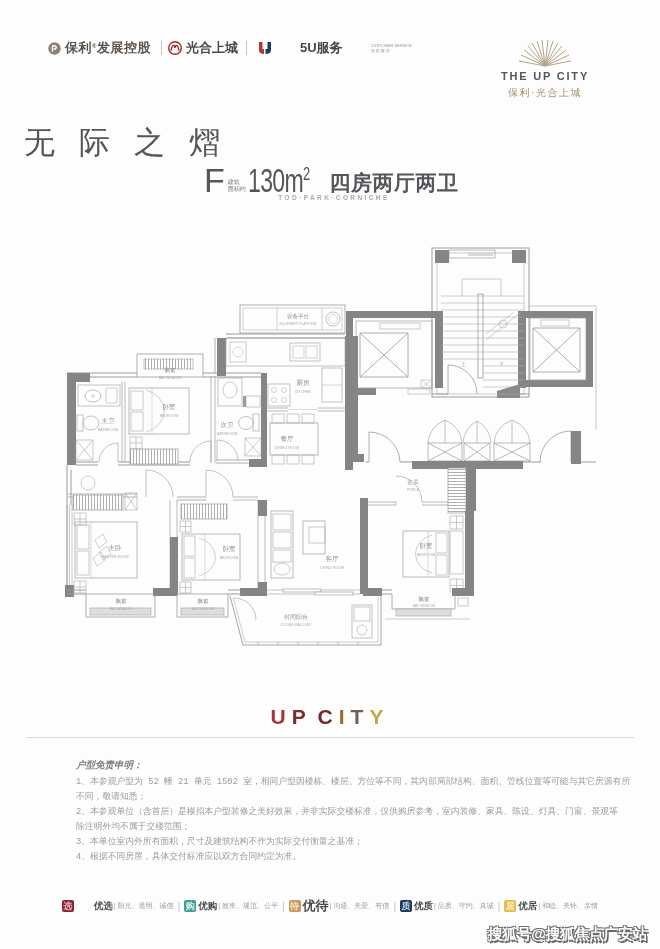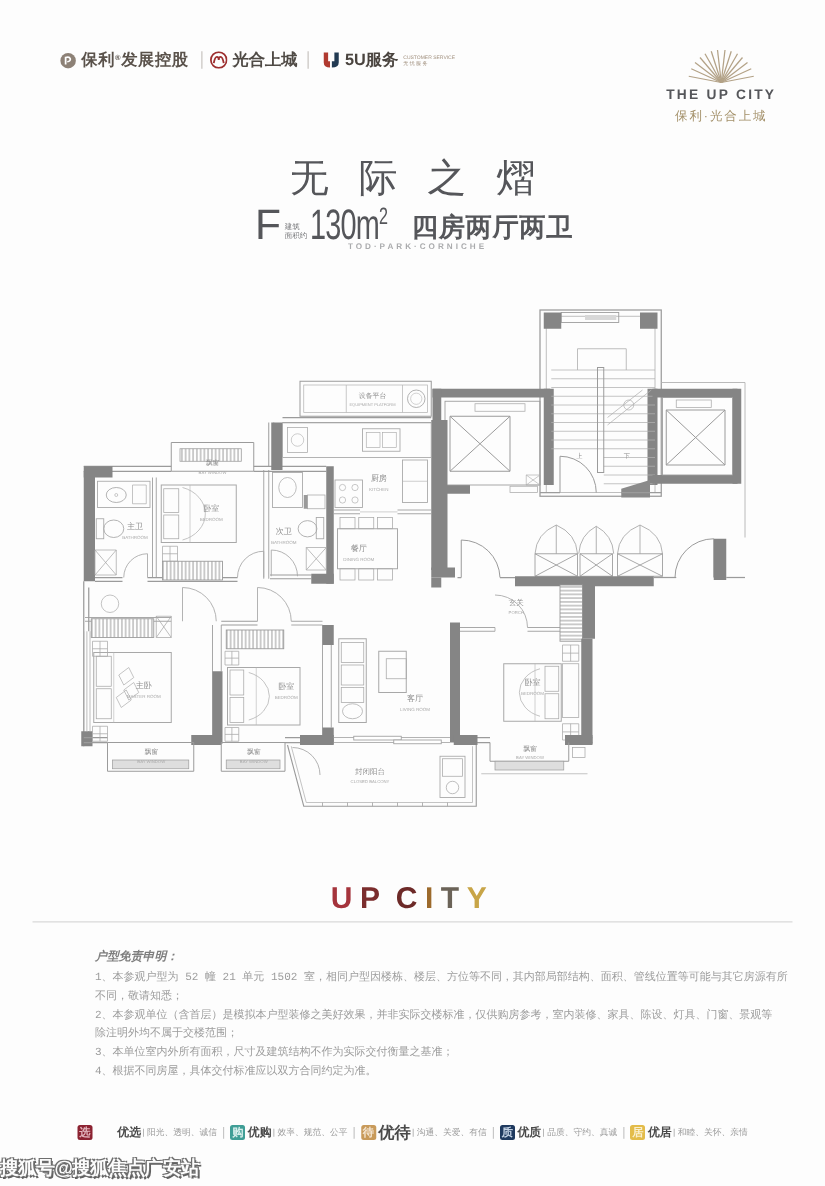--- a/index.html
+++ b/index.html
@@ -26,33 +26,33 @@
   <svg width="14" height="14" viewBox="0 0 14 14" style="margin-right:4px;">
       <circle cx="7" cy="7" r="6.3" fill="none" stroke="#9d2f2f" stroke-width="1.4"></circle>
       <path d="M3 9.5 Q4 4.5 5.5 4.5 Q7 4.5 7 7 Q7 4.5 8.5 4.5 Q10 4.5 11 9.5" stroke="#9d2f2f" stroke-width="1.5" fill="none"></path>
     </svg>
 
   <span style="font-size:13px;color:#4f4a45;font-weight:bold;letter-spacing:0;">光合上城</span>
 </div>
 
 <div class="abs" style="left:246px;top:41px;width:1px;height:14px;background:#c9c5c1;"></div>
 
-<div class="abs" style="left:257px;top:37px;height:22px;display:flex;align-items:center;">
+<div class="abs" style="left:257px;top:37px;height:22px;display:flex;align-items:center;gap:24px;">
 
   <svg width="16" height="17" viewBox="0 0 16 17" style="margin-right:3px;">
       <path d="M2 2 L2 10 Q2 14 7 14 L7 9 L5.5 9 L5.5 2 Z" fill="#b03a30"></path>
       <path d="M14 2 L14 10 Q14 14 8.5 14 L8.5 9 L10.5 9 L10.5 2 Z" fill="#223a52"></path>
     </svg>
 
   <span style="font-size:13px;color:#4a443f;font-weight:bold;">5U服务</span>
 
   <span style="margin-left:4px;display:inline-block;font-size:4px;color:#a08f7d;line-height:5px;">CUSTOMER SERVICE<br>无 忧 服 务</span>
 </div>
 
-<div class="abs" style="left:512px;top:0;width:140px;height:110px;">
+<div class="abs" style="left:480px;top:0;width:140px;height:110px;">
 
   <svg class="abs" style="left:36px;top:40px;" width="58" height="27" viewBox="0 0 58 27">
     <g stroke="#b3a287" stroke-width="1">
       <line x1="29" y1="26" x2="3" y2="21"></line>
       <line x1="29" y1="26" x2="5" y2="15"></line>
       <line x1="29" y1="26" x2="8" y2="10"></line>
       <line x1="29" y1="26" x2="12" y2="6"></line>
       <line x1="29" y1="26" x2="16" y2="3"></line>
       <line x1="29" y1="26" x2="21" y2="1"></line>
       <line x1="29" y1="26" x2="26" y2="0"></line>
@@ -64,21 +64,21 @@
       <line x1="29" y1="26" x2="53" y2="15"></line>
       <line x1="29" y1="26" x2="55" y2="21"></line>
     </g>
   </svg>
 
   <div class="abs" style="left:0;top:70px;width:130px;text-align:center;font-size:11px;font-weight:bold;color:#55565a;letter-spacing:1.8px;white-space:nowrap;">THE UP CITY</div>
 
   <div class="abs" style="left:0;top:86px;width:130px;text-align:center;font-size:10px;color:#a39069;letter-spacing:1.5px;white-space:nowrap;">保利·光合上城</div>
 </div>
 
-<div class="abs" style="left:0;top:122px;width:660px;text-align:center;font-size:31px;color:#55565a;letter-spacing:24px;text-indent:24px;font-weight:500;">无际之熠</div>
+<div class="abs" style="left:0;top:122px;width:660px;text-align:left;font-size:31px;color:#55565a;letter-spacing:24px;text-indent:24px;font-weight:500;">无际之熠</div>
 
 <div class="abs" style="left:204px;top:161px;width:660px;white-space:nowrap;">
   <span style="font-size:34px;color:#55565a;">F</span><span style="display:inline-block;font-size:6px;color:#77787b;line-height:7px;text-align:left;vertical-align:1px;margin:0 2px 0 3px;">建筑<br>面积约</span><span style="display:inline-block;font-size:34px;color:#55565a;transform:scaleX(0.68);transform-origin:0 50%;letter-spacing:-1px;margin-right:-33px;">130m<span style="font-size:19px;vertical-align:12px;">2</span></span><span style="display:inline-block;width:24px;"></span><span style="font-size:21px;color:#55565a;letter-spacing:0.5px;font-weight:600;vertical-align:2px;">四房两厅两卫</span>
 </div>
 
 <div class="abs" style="left:0;top:194px;width:668px;text-align:center;font-size:6.5px;color:#aaabad;letter-spacing:2.4px;font-weight:bold;">TOD·PARK·CORNICHE</div>
 
 <svg class="abs" style="left:0;top:230px;" width="660" height="432" viewBox="0 230 660 432" fill="none" stroke-linecap="butt">
 <defs>
 <pattern id="hv" width="3" height="6" patternUnits="userSpaceOnUse">
@@ -449,21 +449,21 @@
 
 <rect x="352" y="605" width="20" height="33" stroke="#a8a8a8" stroke-width="0.7"></rect>
 <rect x="354" y="607" width="16" height="14" stroke="#a8a8a8" stroke-width="0.6"></rect>
 <circle cx="362" cy="630" r="5" stroke="#a8a8a8" stroke-width="0.6"></circle>
 
 <text x="296" y="619" fill="#8f8f8f" font-size="6" stroke="none" font-family="Liberation Sans" text-anchor="middle">封闭阳台</text>
 <text x="296" y="626" fill="#aaa" font-size="3.4" stroke="none" font-family="Liberation Sans" text-anchor="middle">CLOSED BALCONY</text>
 </g>
 </svg>
 
-<div class="abs" style="left:0;top:705px;width:660px;text-align:center;font-weight:bold;font-size:24px;letter-spacing:6px;white-space:nowrap;">
+<div class="abs" style="left:0;top:705px;width:660px;text-align:center;font-weight:bold;font-size:21px;letter-spacing:6px;white-space:nowrap;">
   <span style="color:#a5343c;">U</span><span style="color:#7b2d2d;">P</span><span style="letter-spacing:0;">&nbsp;</span><span style="color:#6d2a28;">C</span><span style="color:#9c6a2c;">I</span><span style="color:#6b6358;">T</span><span style="color:#c8a548;">Y</span>
 </div>
 
 <div class="abs" style="left:26px;top:737px;width:608px;height:1px;background:#d9d9d9;"></div>
 
 <div class="abs" style="left:76px;top:759px;font-size:9.5px;font-weight:bold;color:#7e7e7e;font-style:italic;">户型免责申明：</div>
 
 <div class="abs" style="left:76px;top:775px;width:540px;font-size:8.8px;color:#9c9c9c;line-height:15px;white-space:nowrap;font-family:Liberation Mono, monospace;">
 1、本参观户型为 52 幢 21 单元 1502 室，相同户型因楼栋、楼层、方位等不同，其内部局部结构、面积、管线位置等可能与其它房源有所<br>
 不同，敬请知悉；<br>
@@ -503,13 +503,13 @@
   </span>
   <span style="color:#c0c0c0;margin:0 4px;font-size:10px;">|</span>
 
   <span style="display:inline-flex;align-items:center;">
     <span style="width:12px;height:12px;background:#e3bc4a;border-radius:2px;color:#faf0cf;font-size:9px;font-weight:bold;display:inline-flex;align-items:center;justify-content:center;">居</span>
     <span style="font-size:9.5px;font-weight:bold;color:#4a4a4a;margin-left:2px;">优居</span>
     <span style="font-size:7px;color:#9c9c9c;margin-left:1px;letter-spacing:0;">| 和睦、关怀、亲情</span>
   </span>
 </div>
 
-<div class="abs" style="left:0;top:925px;width:647px;text-align:left;font-size:15px;letter-spacing:-0.5px;font-weight:bold;color:#fcfcfc;text-shadow:-1px -1px 0 #6e6e6e,1px -1px 0 #6e6e6e,-1px 1px 0 #6e6e6e,1.5px 1.5px 0 #606060;">搜狐号@搜狐焦点广安站</div>
+<div class="abs" style="left:0;top:925px;width:647px;text-align:right;font-size:15px;letter-spacing:-0.5px;font-weight:bold;color:#fcfcfc;text-shadow:-1px -1px 0 #6e6e6e,1px -1px 0 #6e6e6e,-1px 1px 0 #6e6e6e,1.5px 1.5px 0 #606060;">搜狐号@搜狐焦点广安站</div>
 
 </body></html>

